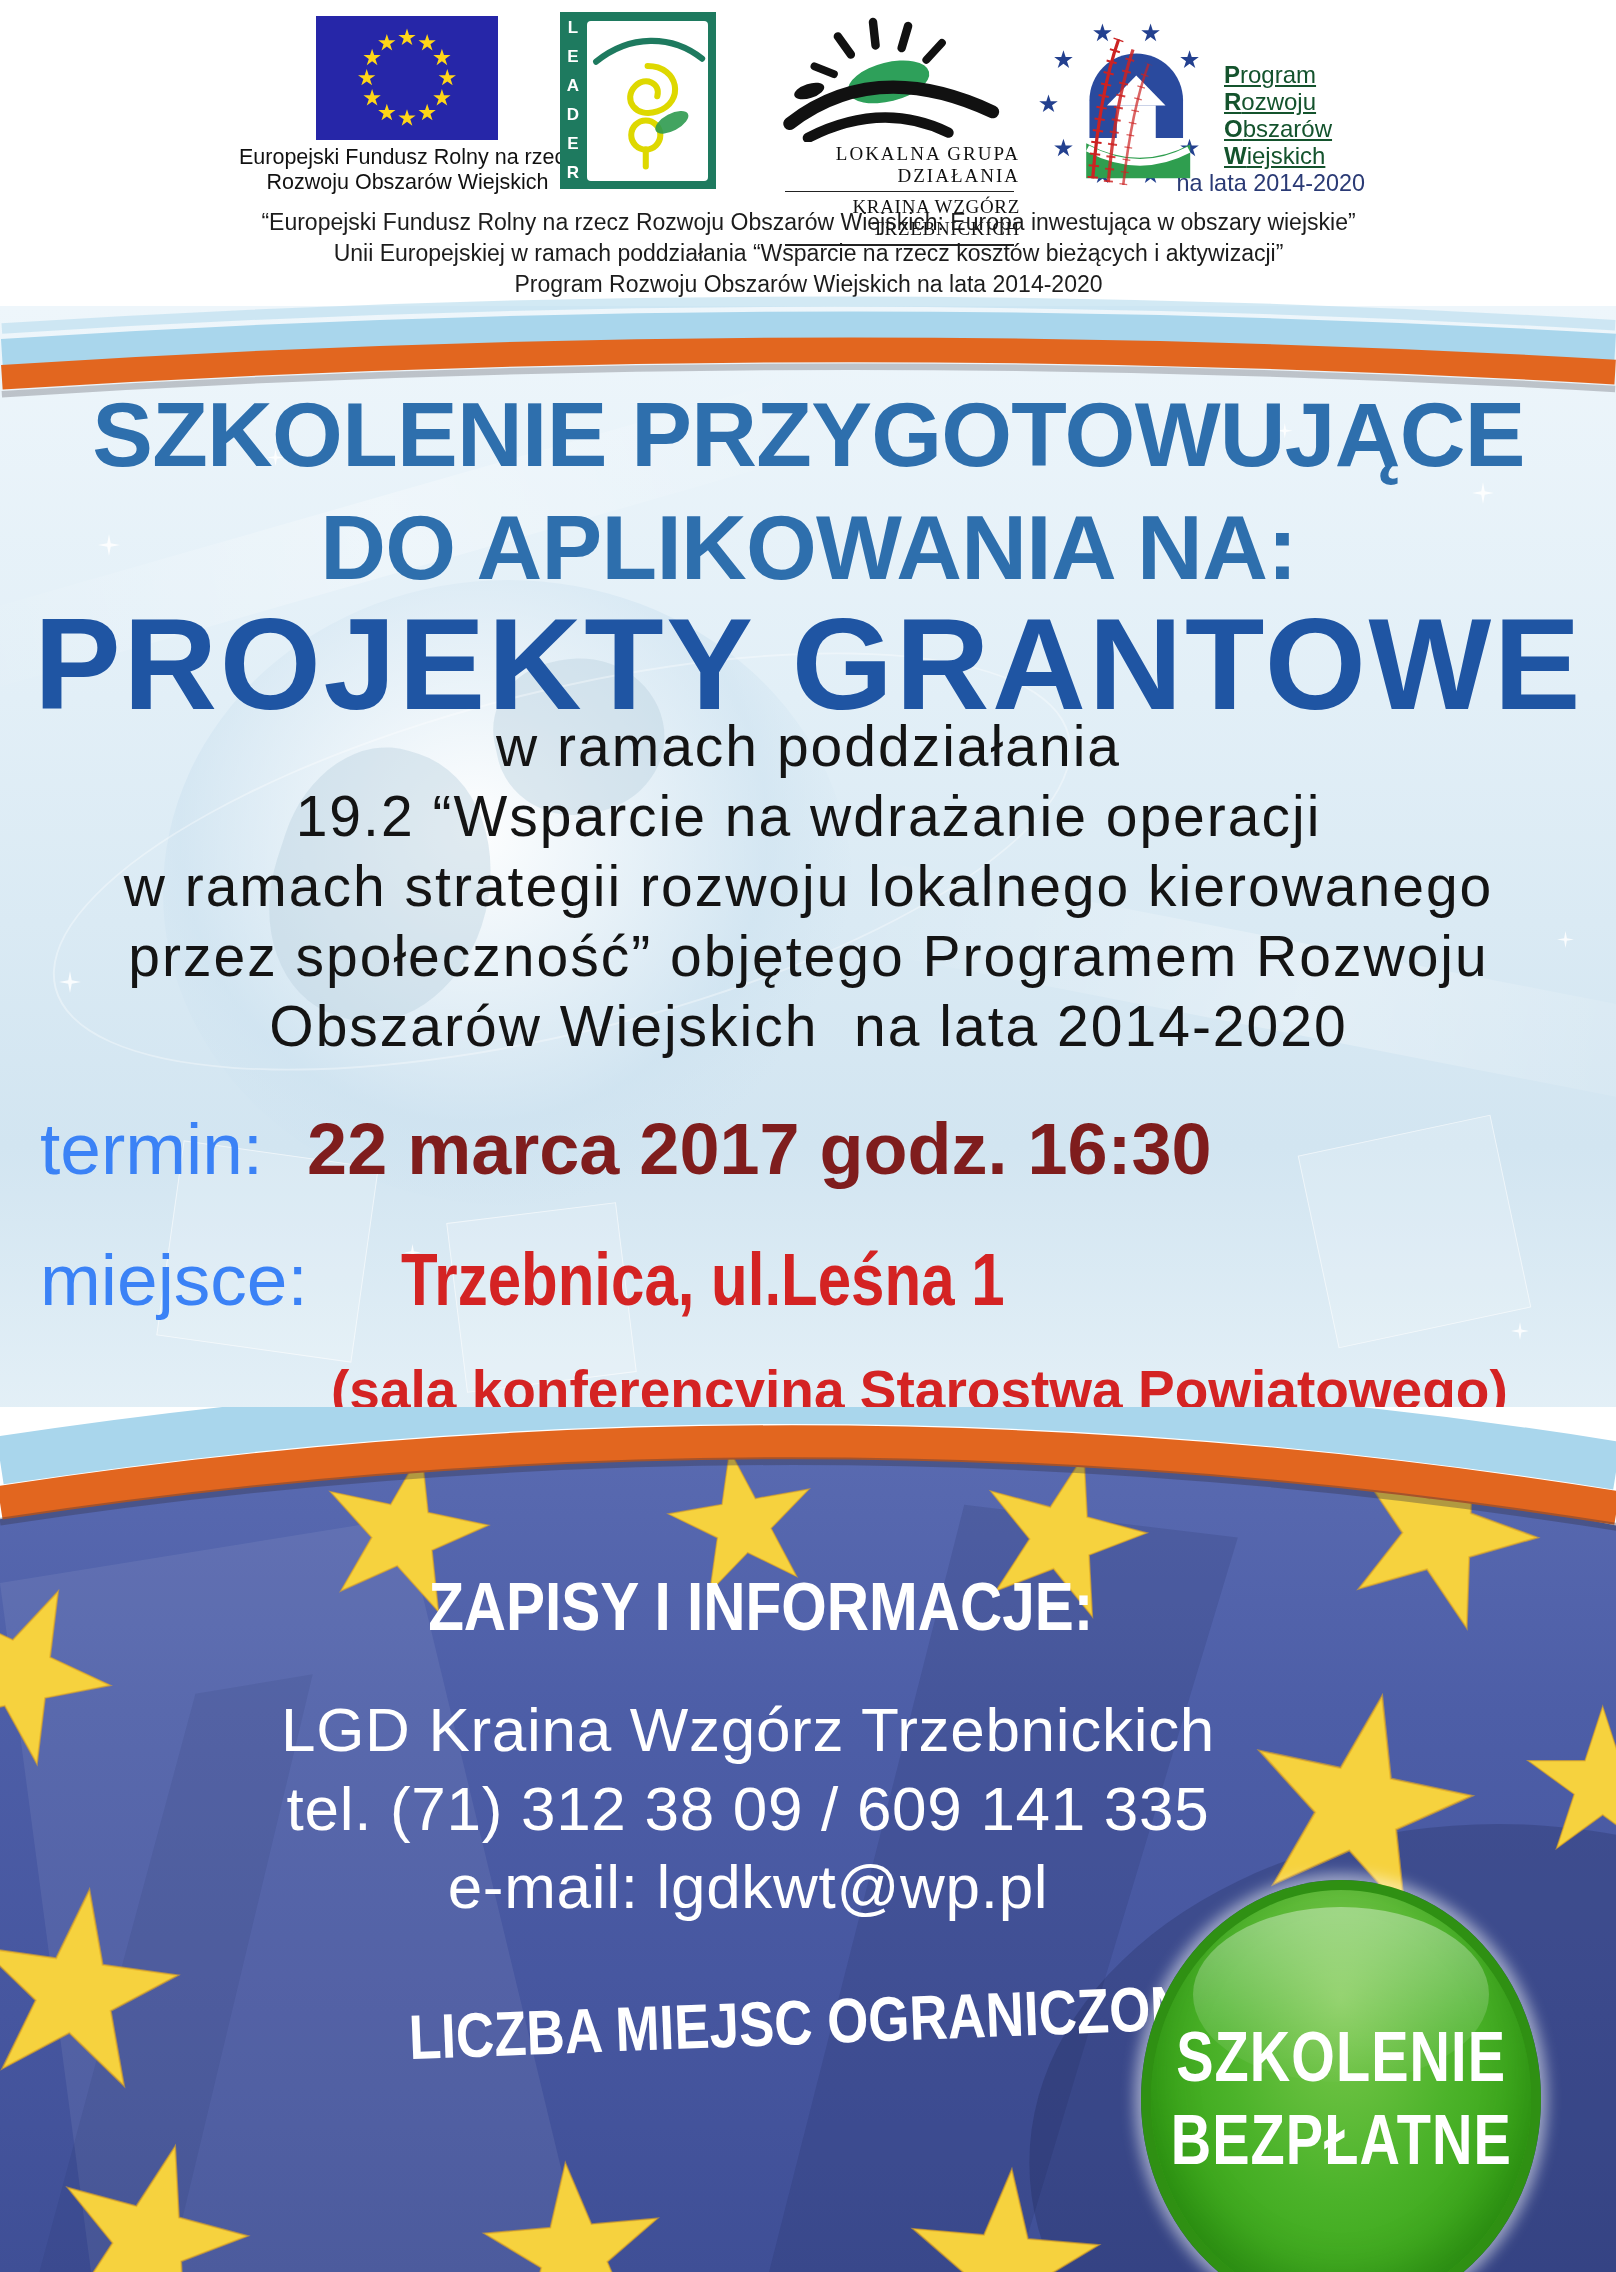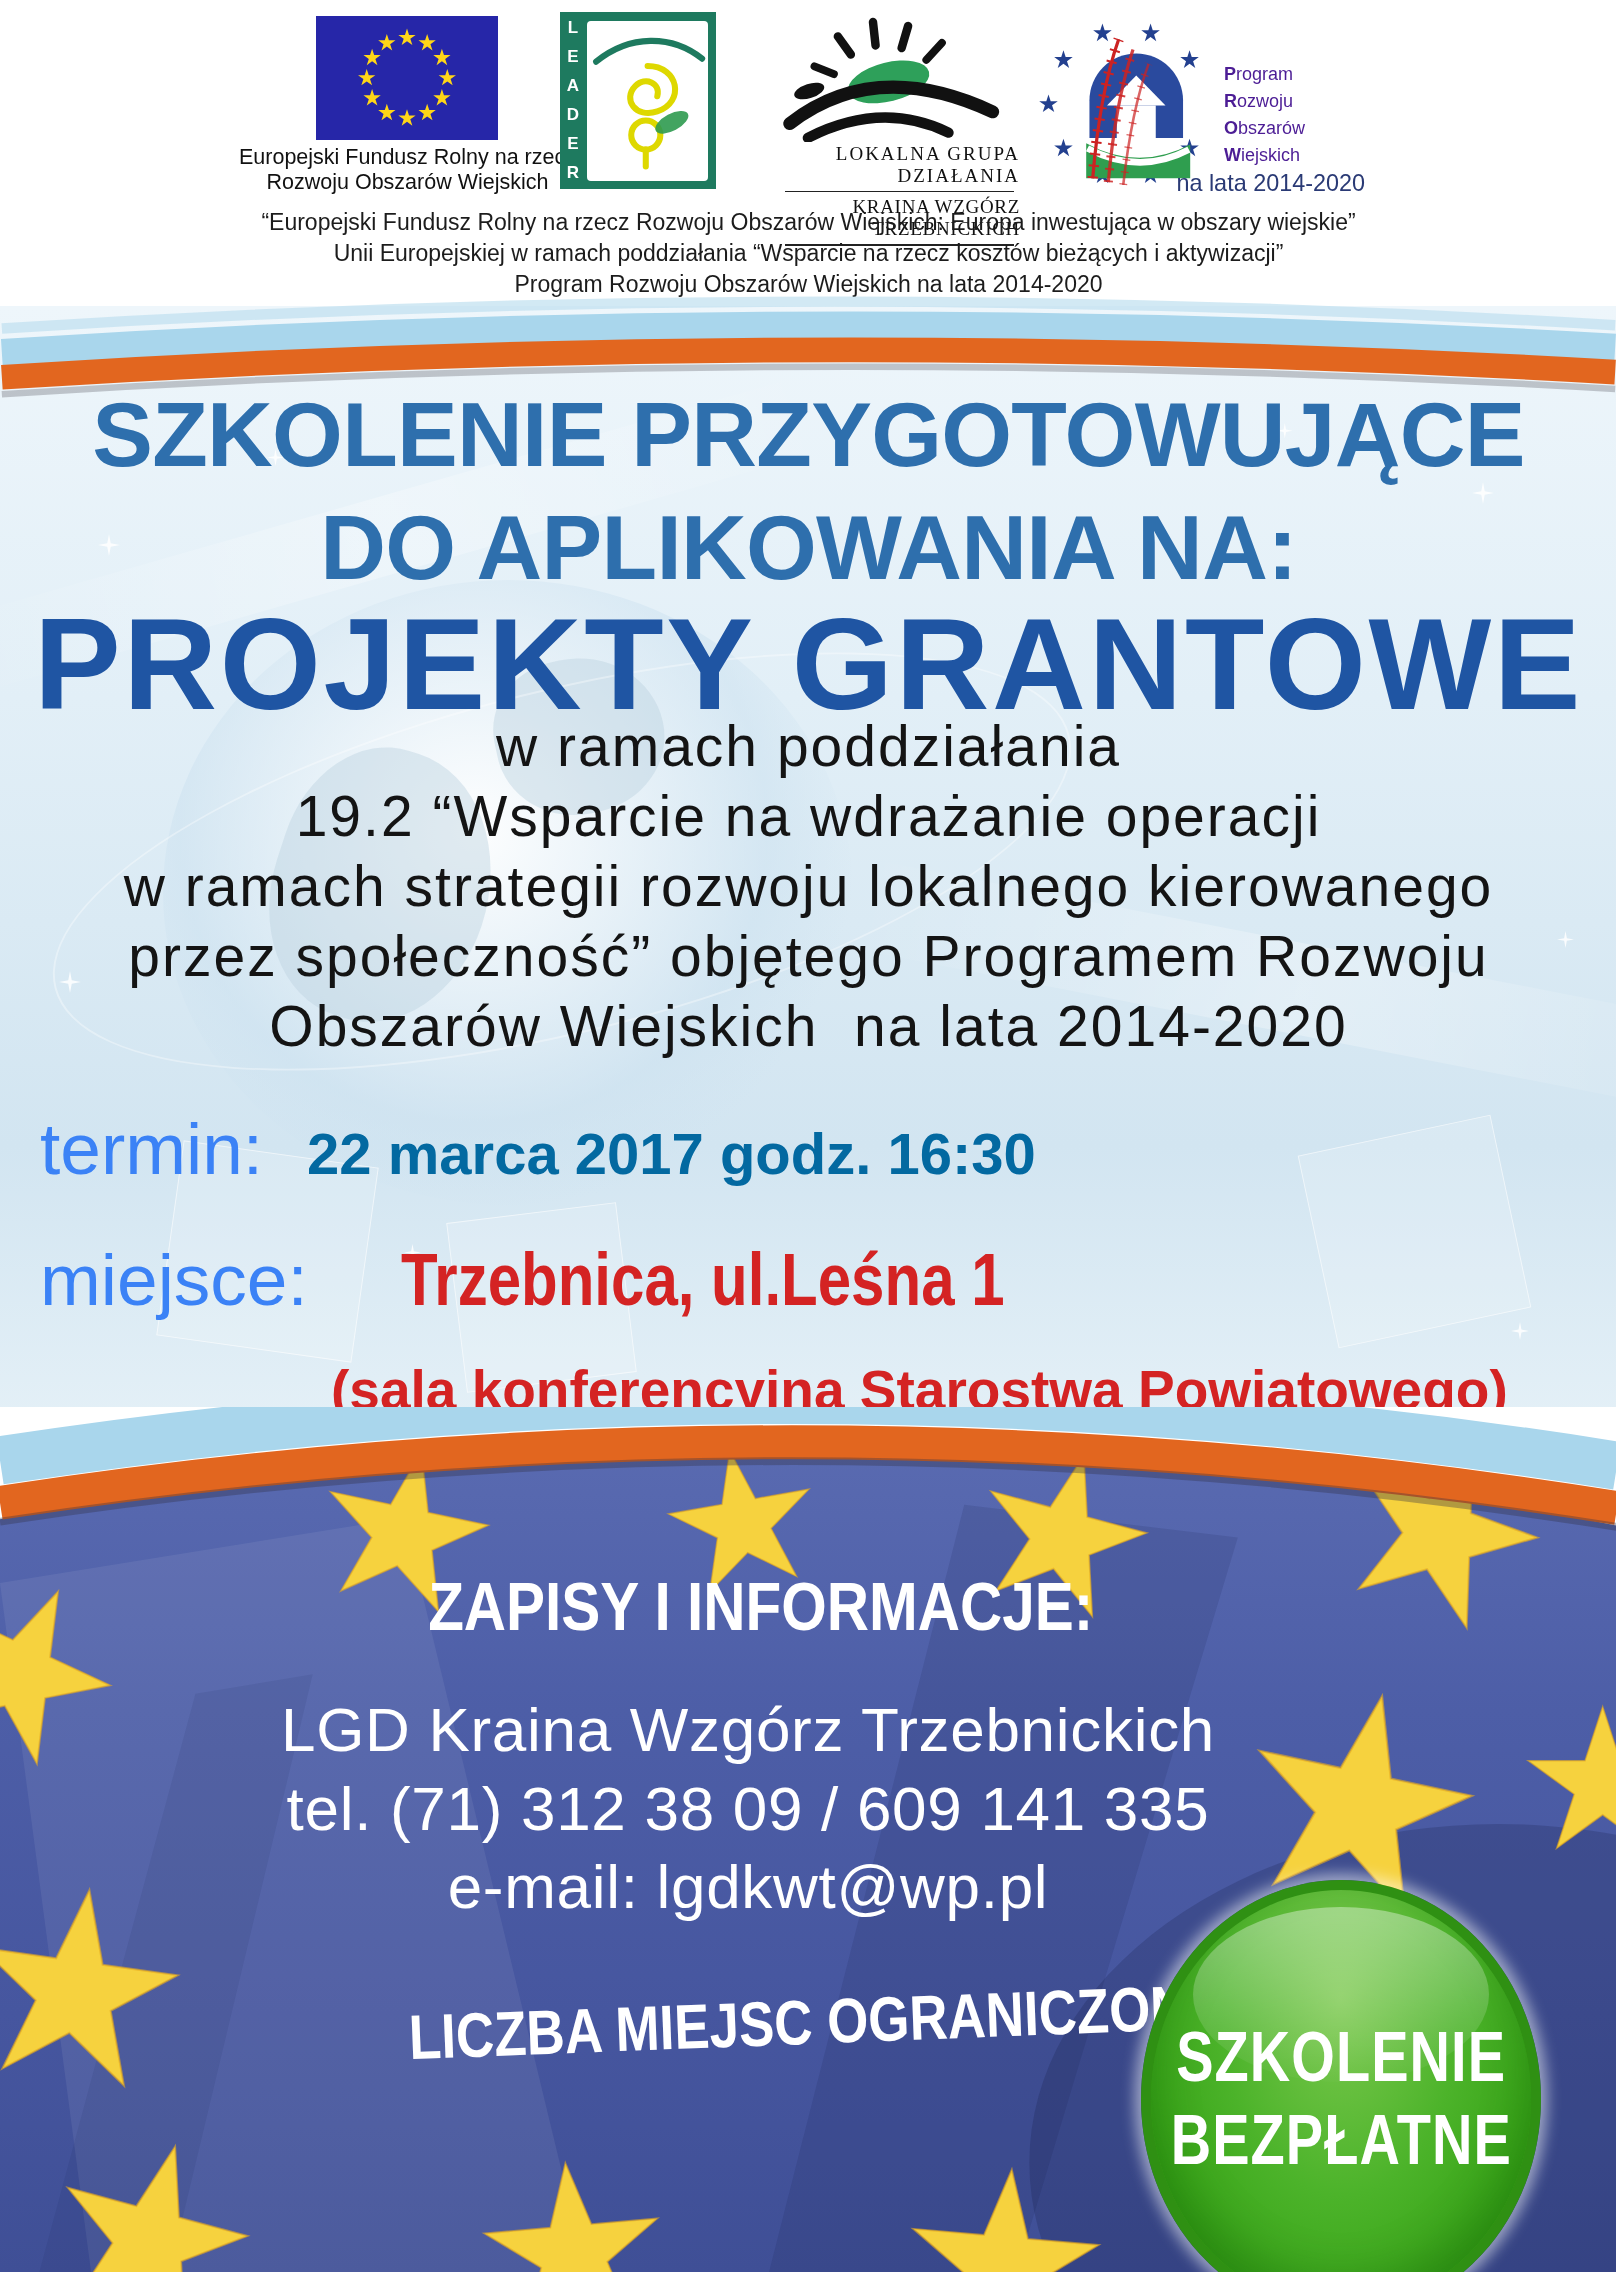--- a/index.html
+++ b/index.html
@@ -15,21 +15,21 @@
   .leader-strip{position:absolute;left:0;top:0;width:26px;height:100%;display:flex;flex-direction:column;align-items:center;justify-content:center;gap:9px;}
   .leader-strip span{color:#fff;font-size:17px;font-weight:bold;}
   .leader-panel{position:absolute;left:27px;top:9px;right:7.8px;bottom:7.8px;background:#fff;border-radius:3.9px;}
   .lgd-logo{left:778px;top:14.3px;width:242px;height:181px;}
   .lgd-text{position:absolute;left:0;top:129px;width:100%;text-align:right;color:#111;
     font-family:"Liberation Serif",serif;}
   .lgd-line1{font-size:19px;letter-spacing:2px;}
   .lgd-rule{height:1.3px;background:#222;margin:3.9px 6.5px;}
   .lgd-line2{font-size:19px;letter-spacing:0.7px;}
   .prow-logo{left:1029px;top:7.8px;width:335px;height:195px;}
-  .prow-text{position:absolute;left:195px;top:53px;width:140px;color:#4c1d95;font-size:18px;line-height:27px;}
+  .prow-text{position:absolute;left:195px;top:53px;width:140px;color:#14532d;font-size:24px;line-height:27px;text-decoration:underline;}
   .prow-text b{font-weight:bold;}
   .prow-sub{position:absolute;left:121px;top:162px;width:215px;text-align:right;color:#2a3a75;font-size:23.4px;}
   .disclaimer{left:0;top:207px;width:1617px;text-align:center;font-size:23px;line-height:31px;color:#1c1c1c;}
   
   .mid-bg{left:0;top:306px;width:1617px;height:1120px;
     background:linear-gradient(180deg,#eef6fb 0%,#e2eff7 35%,#d2e5f1 75%,#e4f0f7 100%);}
   .globe{left:163px;top:580px;width:690px;height:625px;border-radius:50%;
     background:radial-gradient(circle at 45% 40%, rgba(255,255,255,.95) 0%, rgba(205,226,240,.55) 55%, rgba(205,226,240,0) 72%);}
   .continent{background:#bdd3e0;opacity:.45;border-radius:45% 55% 50% 50%;}
   .orbit{left:39px;top:690px;width:1042px;height:339px;border:2px solid rgba(255,255,255,.65);
@@ -38,21 +38,21 @@
   .tile{border:1.3px solid rgba(255,255,255,.55);background:rgba(255,255,255,.16);}
   .sparkle{width:22px;height:22px;background:#fff;opacity:.85;
     clip-path:polygon(50% 0%,58% 42%,100% 50%,58% 58%,50% 100%,42% 58%,0% 50%,42% 42%);}
   .wave-svg{display:block;}
   
   .title-line{left:0;width:1617px;text-align:center;color:#2e6fad;font-size:91px;letter-spacing:-0.7px;white-space:nowrap;font-weight:bold;}
   .title-hl{left:0;width:1617px;text-align:center;color:#1f55a3;font-size:130px;font-weight:bold;letter-spacing:2.6px;white-space:nowrap;}
   .black-par{left:0;top:711px;width:1617px;text-align:center;color:#141414;font-size:57px;line-height:70px;letter-spacing:2px;}
   .detail-row{left:0;width:1617px;display:flex;align-items:baseline;white-space:nowrap;}
   .lbl{color:#3b82f6;font-weight:normal;font-size:73px;padding-left:40px;}
-  .val-big{color:#0369a1;font-weight:bold;font-size:58px;padding-left:44px;}
+  .val-big{color:#7f1d1d;font-weight:bold;font-size:72px;padding-left:44px;}
   .val-mid{color:#d42323;font-weight:bold;font-size:75px;padding-left:19.5px;display:inline-block;
     transform:scaleX(.8);transform-origin:left baseline;}
   .note-red{left:331px;top:1319px;color:#d42323;font-weight:bold;font-size:55px;white-space:nowrap;margin-top:39px;}
   
   .flag-section{left:0;top:1407px;width:1617px;height:866px;background:#fff;}
   .white-txt{color:#fff;white-space:nowrap;}
   .zapisy{left:0;top:1567px;width:1522px;text-align:center;font-size:68px;font-weight:bold;}
   .zapisy span{display:inline-block;transform:scaleX(.86);}
   .contact-line{left:0;width:1496px;text-align:center;font-size:62px;letter-spacing:0.7px;}
   .liczba{left:329px;top:1988px;width:847px;text-align:center;font-size:63px;font-weight:bold;transform:rotate(-2.2deg);}

